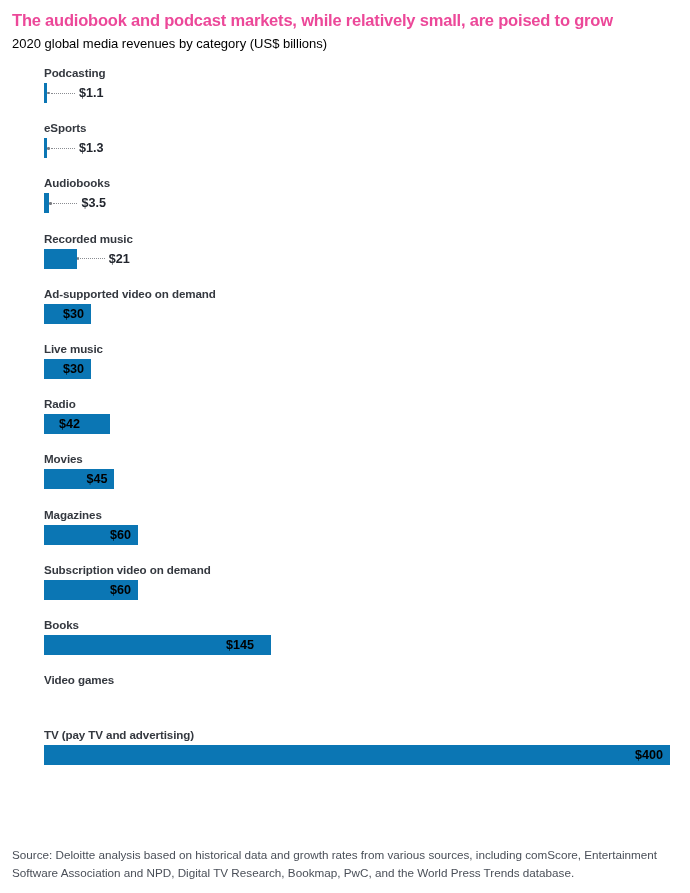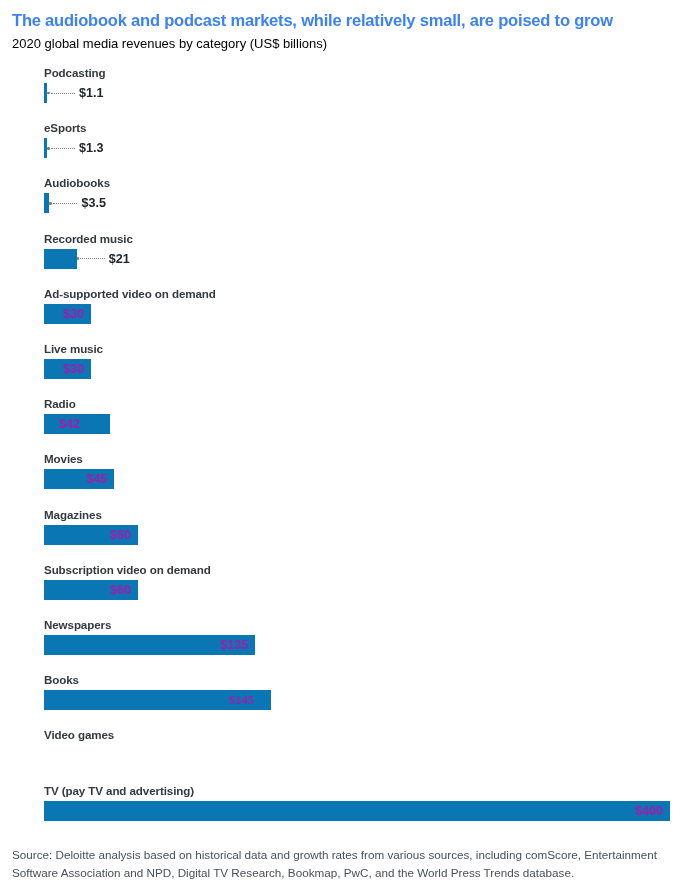--- a/index.html
+++ b/index.html
@@ -17,21 +17,21 @@
   }
   .chart-root {
     width: 690px;
     height: 893px;
     padding: 8px 12px 0 12px;
     position: relative;
   }
   .title {
     font-size: 16.5px;
     font-weight: bold;
-    color: #3b82f6;
+    color: #ec4899;
     letter-spacing: -0.2px;
     line-height: 1.18;
     margin: 3px 0 0 0;
     white-space: nowrap;
   }
   .subtitle {
     font-size: 13px;
     font-weight: normal;
     color: #000000;
     margin: 6px 0 0 0;
@@ -66,21 +66,21 @@
     left: 0;
     top: 0;
     height: 20px;
     background: #0b76b4;
   }
   .bar-value-in {
     position: absolute;
     top: 0;
     height: 20px;
     line-height: 20.5px;
-    color: #a21caf;
+    color: #000000;
     font-size: 12.6px;
     font-weight: bold;
     text-align: right;
     padding-right: 7px;
   }
   .leader {
     position: absolute;
     top: 9px;
     height: 2px;
     display: flex;
@@ -208,31 +208,24 @@
         </div>
       </div>
       <div class="row">
         <div class="row-label">Subscription video on demand</div>
         <div class="bar-line">
           <div class="bar" style="width: 93.9px; background: rgb(11, 118, 180);"></div>
           <div class="bar-value-in" style="left: 0px; width: 93.9px;">$60</div>
         </div>
       </div>
       <div class="row">
-        <div class="row-label">Newspapers</div>
-        <div class="bar-line">
-          <div class="bar" style="width: 211.275px; background: rgb(11, 118, 180);"></div>
-          <div class="bar-value-in" style="left: 0px; width: 211.275px;">$135</div>
-        </div>
-      </div>
-      <div class="row">
         <div class="row-label">Books</div>
         <div class="bar-line">
           <div class="bar" style="width: 226.925px; background: rgb(11, 118, 180);"></div>
-          <div class="bar-value-in" style="left: 0px; width: 217px; font-family: Liberation Serif, serif;">$145</div>
+          <div class="bar-value-in" style="left: 0px; width: 217px;">$145</div>
         </div>
       </div>
       <div class="row">
         <div class="row-label">Video games</div>
       </div>
       <div class="row">
         <div class="row-label">TV (pay TV and advertising)</div>
         <div class="bar-line">
           <div class="bar" style="width: 626px; background: rgb(11, 118, 180);"></div>
           <div class="bar-value-in" style="left: 0px; width: 626px;">$400</div>

